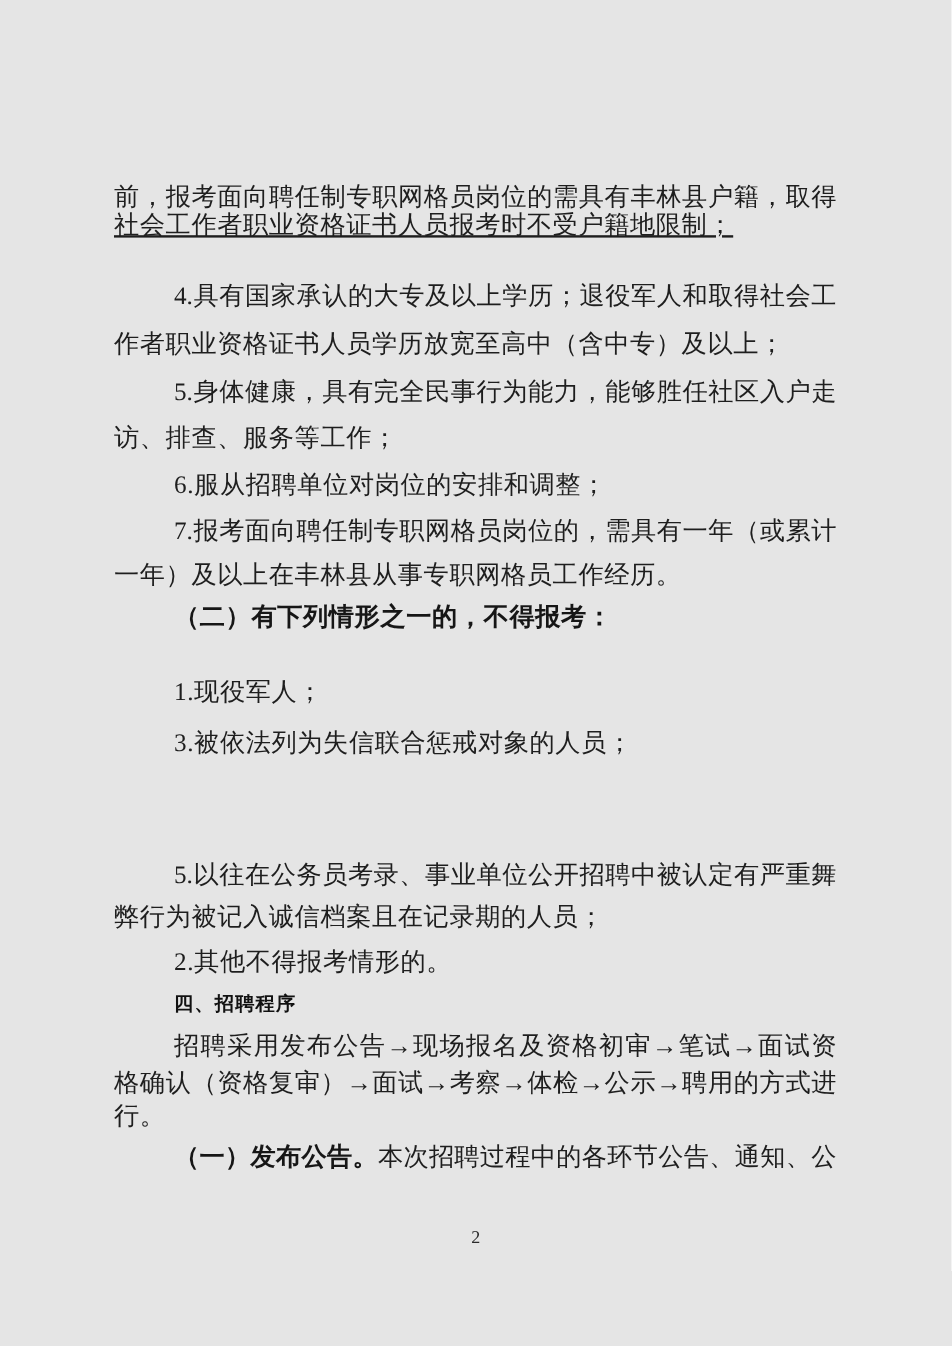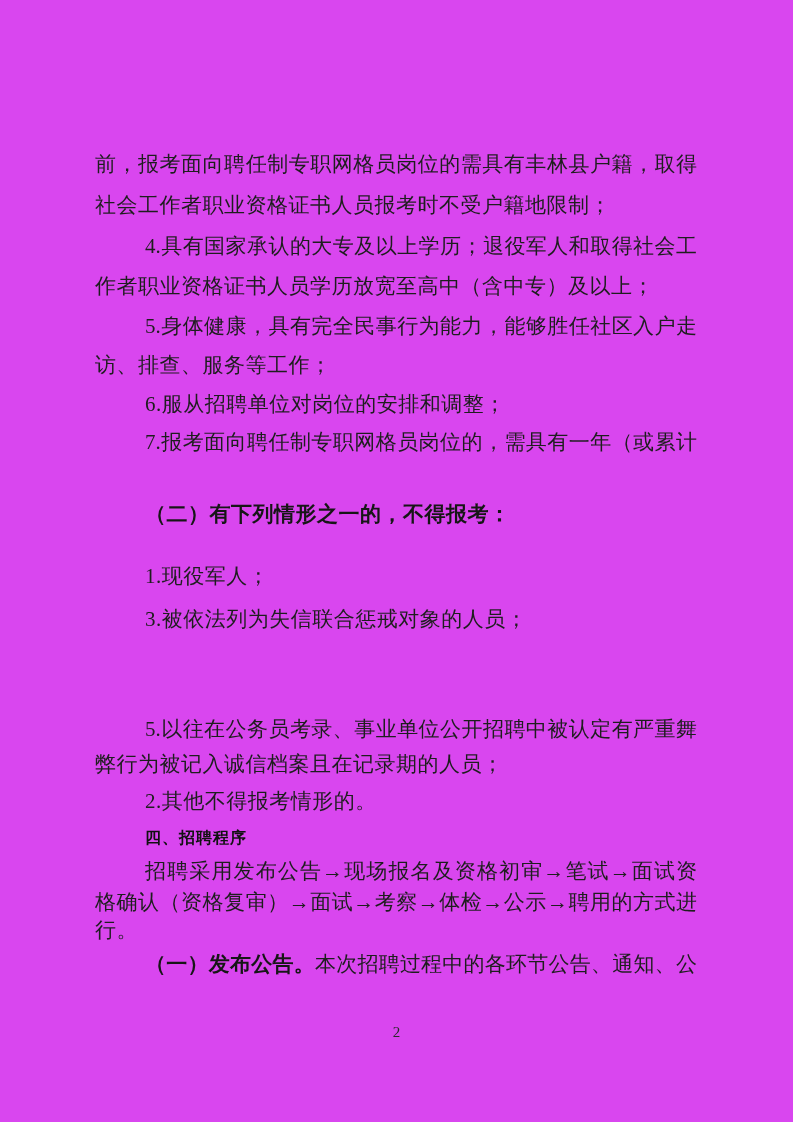--- a/index.html
+++ b/index.html
@@ -4,21 +4,21 @@
 <style>
   html, body {
     margin: 0;
     padding: 0;
     background: #ffffff;
   }
   .page {
     position: relative;
     width: 793px;
     height: 1122px;
-    background: #d946ef;
+    background: #e5e5e5;
     overflow: hidden;
     font-family: "Liberation Serif", serif;
     color: #1e1e1e;
   }
   .line {
     position: absolute;
     left: 95px;
     width: 602px;
     height: 30px;
     line-height: 30px;
@@ -41,21 +41,21 @@
   .kai-bold { font-weight: 700; color: #161616; }
   
   .hei {
     font-family: "Liberation Sans", sans-serif;
     font-weight: 700;
     color: #111111;
     font-size: 16px;
     letter-spacing: 1px;
   }
   .l1  { top: 149px; }
-  .l2  { top: 190px; }
+  .l2  { top: 172px; text-decoration: underline; }
   .l3  { top: 231px; }
   .l4  { top: 271px; }
   .l5  { top: 311px; }
   .l6  { top: 350px; }
   .l7  { top: 389px; }
   .l8  { top: 427px; }
   .l9  { top: 464px; }
   .l10 { top: 499px; }
   .l11 { top: 561px; }
   .l12 { top: 568px; }
@@ -88,20 +88,21 @@
 <div class="page">
 
   <div class="line l1 fill">前，报考面向聘任制专职网格员岗位的需具有丰林县户籍，取得</div>
   <div class="line l2">社会工作者职业资格证书人员报考时不受户籍地限制；</div>
   <div class="line l3 indent fill">4.具有国家承认的大专及以上学历；退役军人和取得社会工</div>
   <div class="line l4">作者职业资格证书人员学历放宽至高中（含中专）及以上；</div>
   <div class="line l5 indent fill">5.身体健康，具有完全民事行为能力，能够胜任社区入户走</div>
   <div class="line l6">访、排查、服务等工作；</div>
   <div class="line l7 indent">6.服从招聘单位对岗位的安排和调整；</div>
   <div class="line l8 indent fill">7.报考面向聘任制专职网格员岗位的，需具有一年（或累计</div>
+  <div class="line l9">一年）及以上在丰林县从事专职网格员工作经历。</div>
   <div class="line l10 indent kai-bold">（二）有下列情形之一的，不得报考：</div>
   <div class="line l11 indent">1.现役军人；</div>
   <div class="line l13 indent">3.被依法列为失信联合惩戒对象的人员；</div>
   <div class="line l16 indent fill">5.以往在公务员考录、事业单位公开招聘中被认定有严重舞</div>
   <div class="line l17">弊行为被记入诚信档案且在记录期的人员；</div>
   <div class="line l18 indent">2.其他不得报考情形的。</div>
   <div class="line l19 indent hei">四、招聘程序</div>
   <div class="line l20 indent fill">招聘采用发布公告→现场报名及资格初审→笔试→面试资</div>
   <div class="line l21 fill">格确认（资格复审）→面试→考察→体检→公示→聘用的方式进</div>
   <div class="line l22">行。</div>

